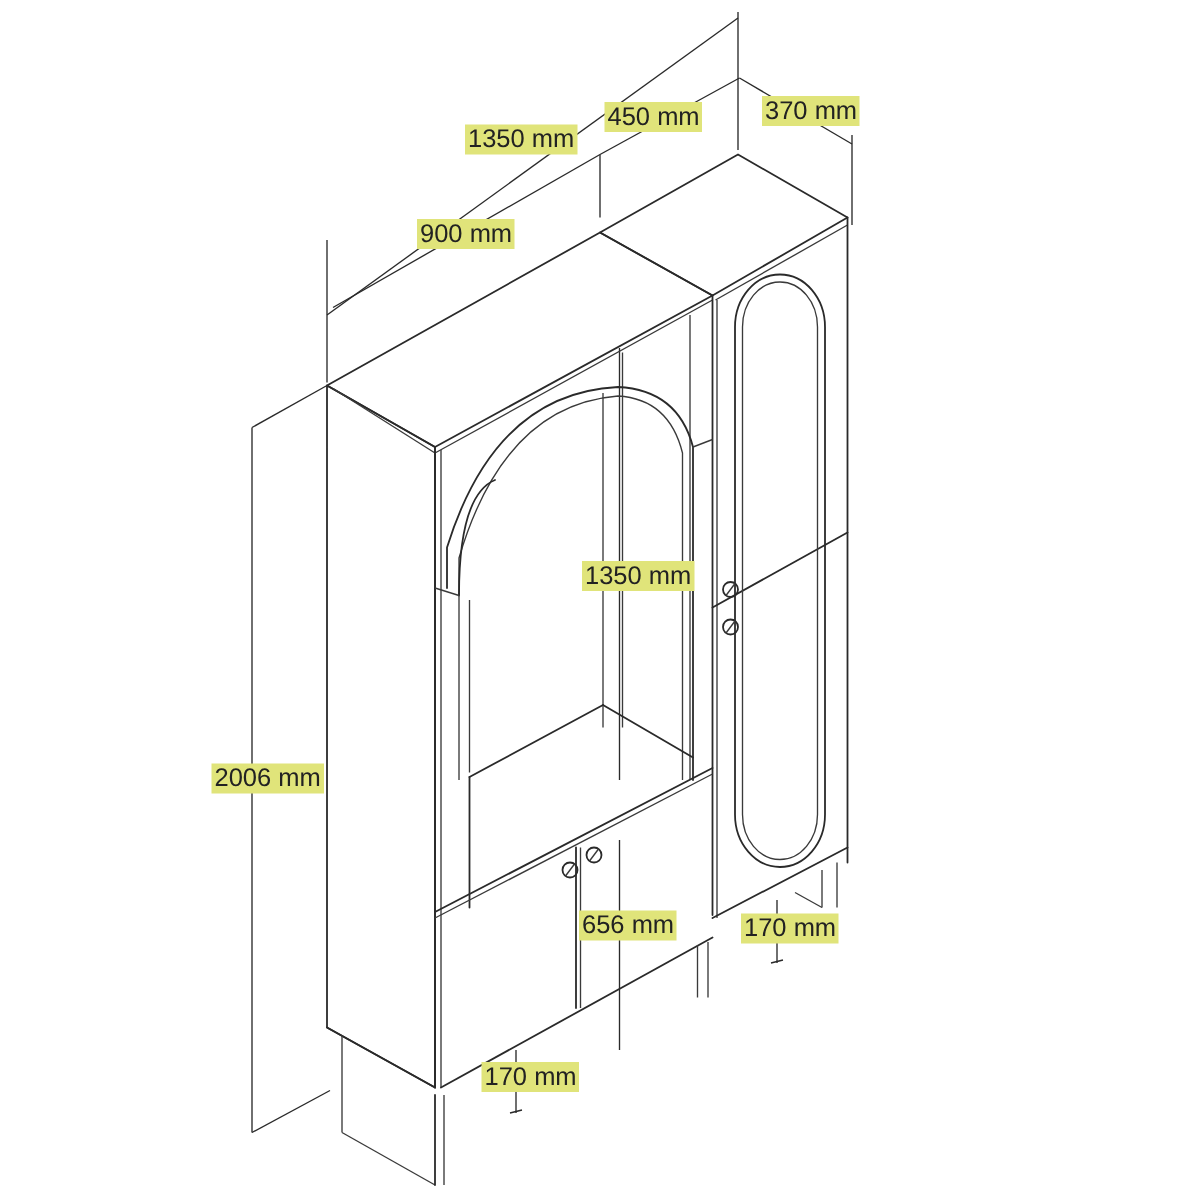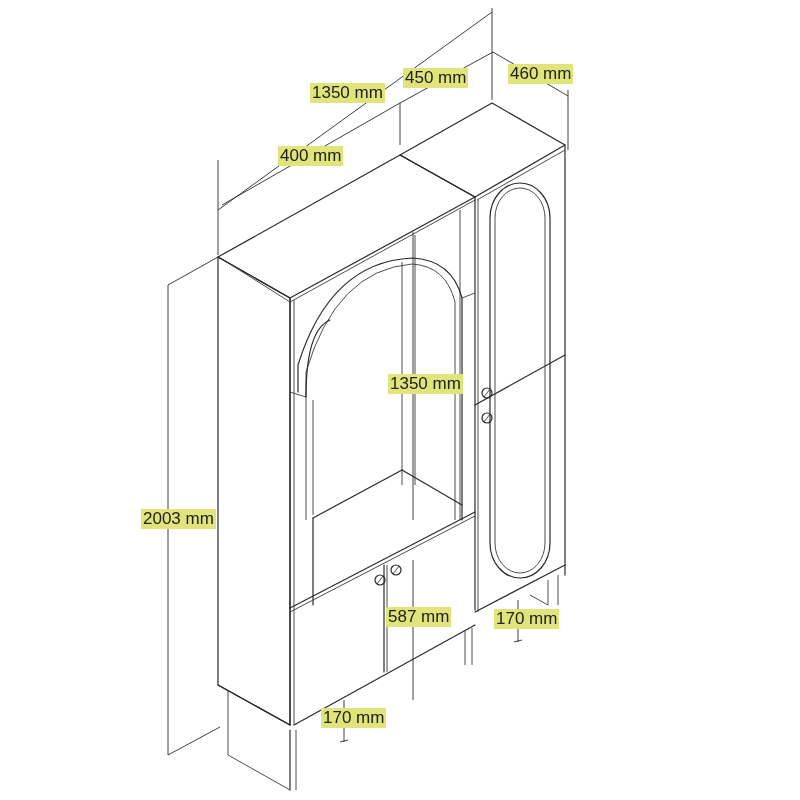--- a/index.html
+++ b/index.html
@@ -127,19 +127,19 @@
     </g>
     <g>
       <circle class="ln" cx="396" cy="570" r="5"></circle>
       <line class="thin" x1="393" y1="574" x2="399" y2="566"></line>
     </g>
   </g>
 </svg>
 
 <div class="label" style="left:310px; top:83px;">1350 mm</div>
 <div class="label" style="left:403px; top:68px;">450 mm</div>
-<div class="label" style="left:508px; top:64px;">460 mm</div>
-<div class="label" style="left:278px; top:146px;">400 mm</div>
-<div class="label" style="left:141px; top:509px;">2003 mm</div>
+<div class="label" style="left:508px; top:64px;">370 mm</div>
+<div class="label" style="left:278px; top:146px;">900 mm</div>
+<div class="label" style="left:141px; top:509px;">2006 mm</div>
 <div class="label" style="left:388px; top:374px;">1350 mm</div>
-<div class="label" style="left:386px; top:607px;">587 mm</div>
+<div class="label" style="left:386px; top:607px;">656 mm</div>
 <div class="label" style="left:494px; top:609px;">170 mm</div>
 <div class="label" style="left:321px; top:708px;">170 mm</div>
 
 </body></html>

